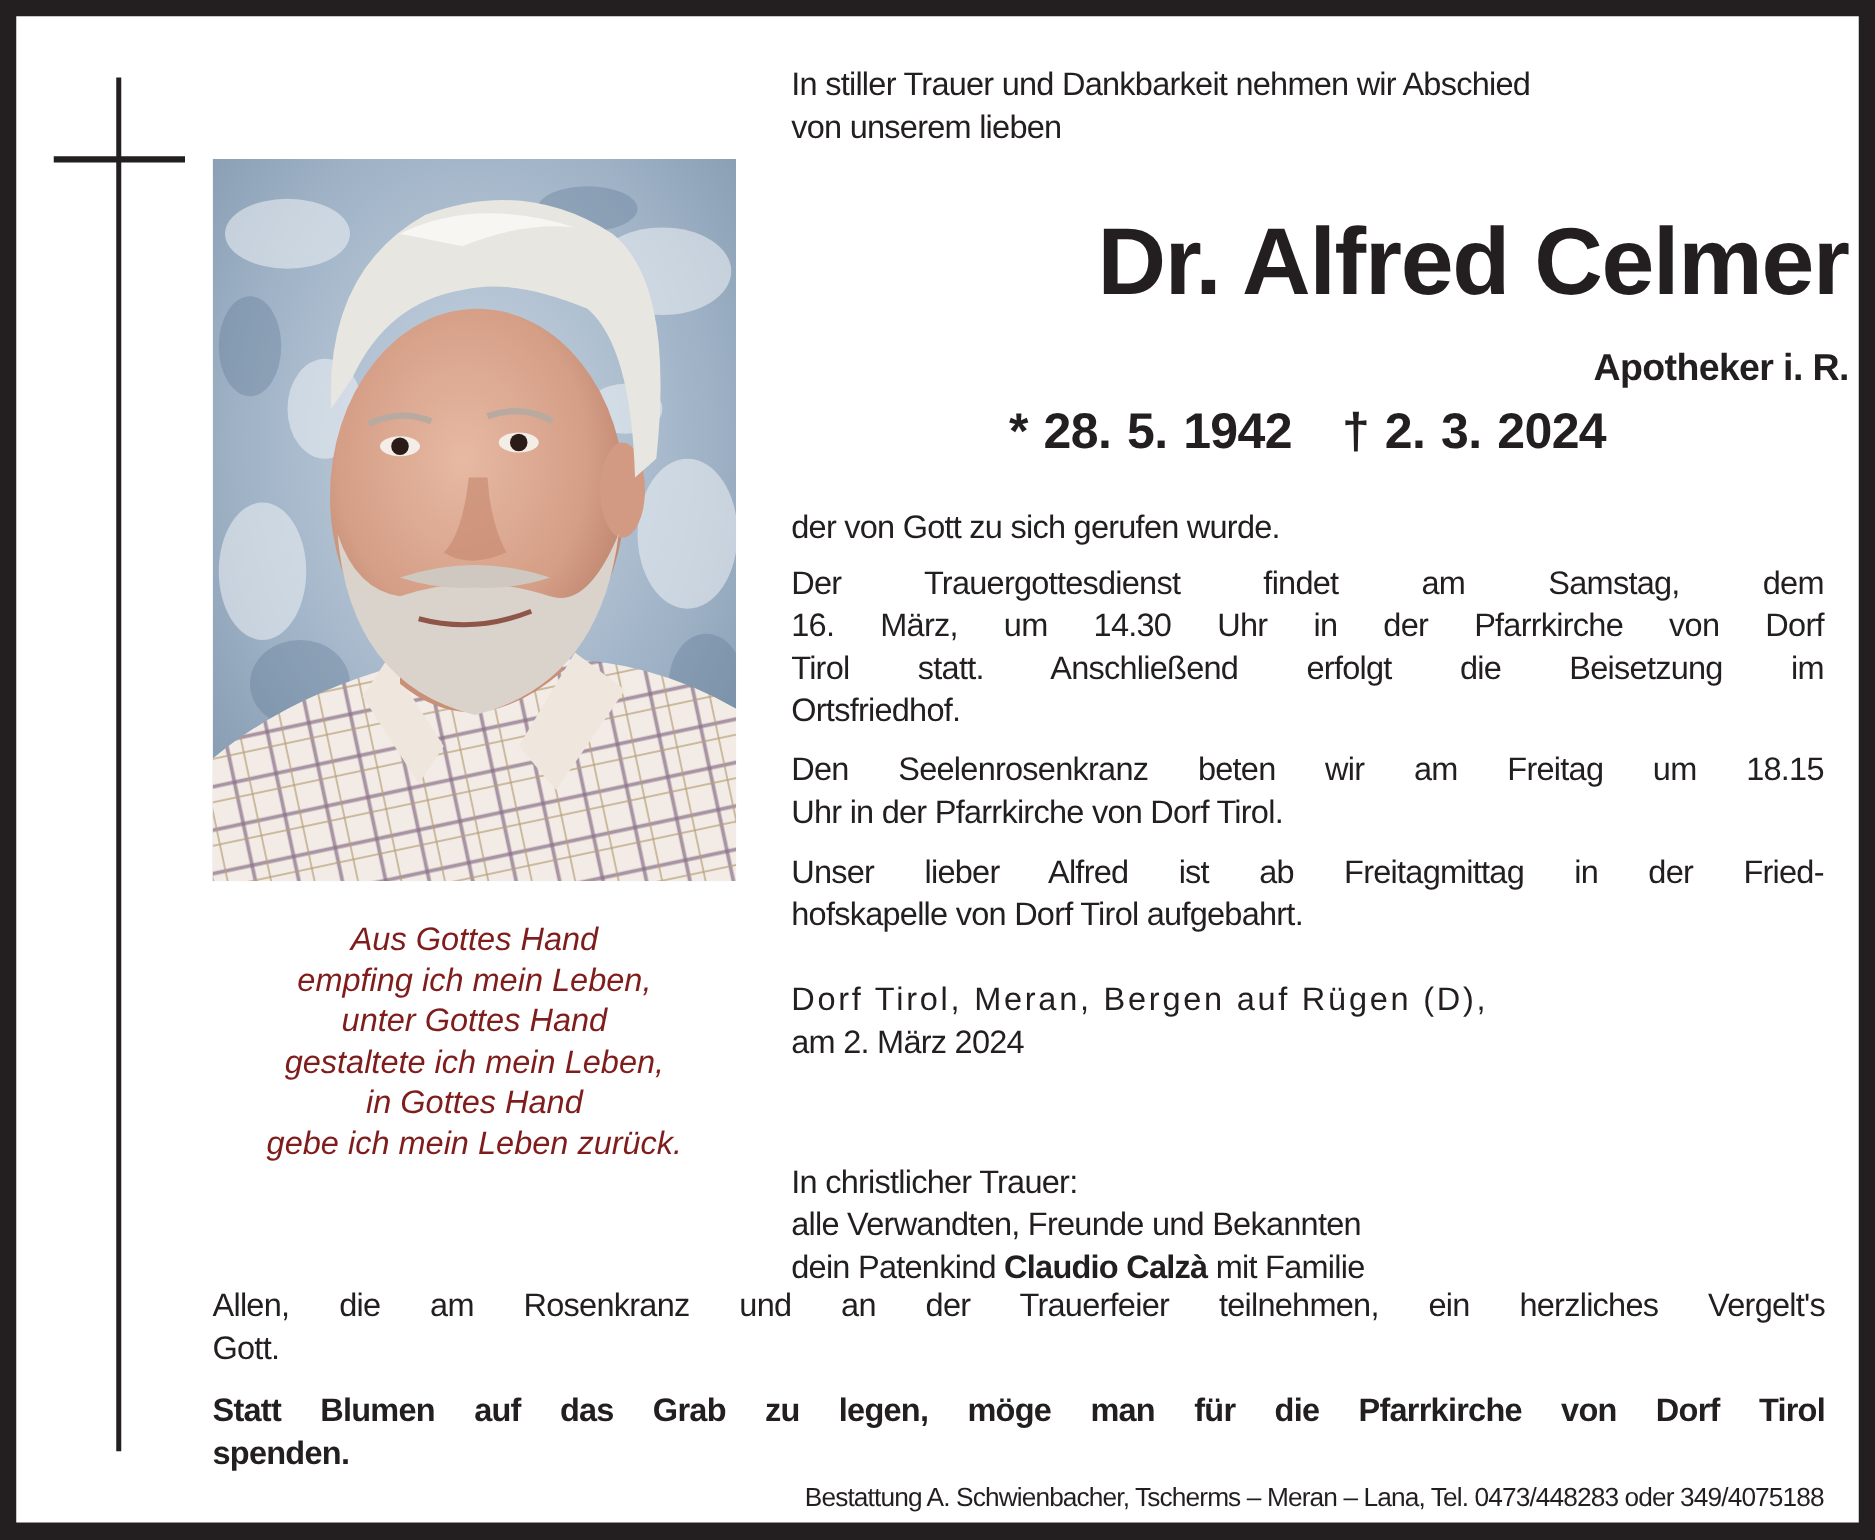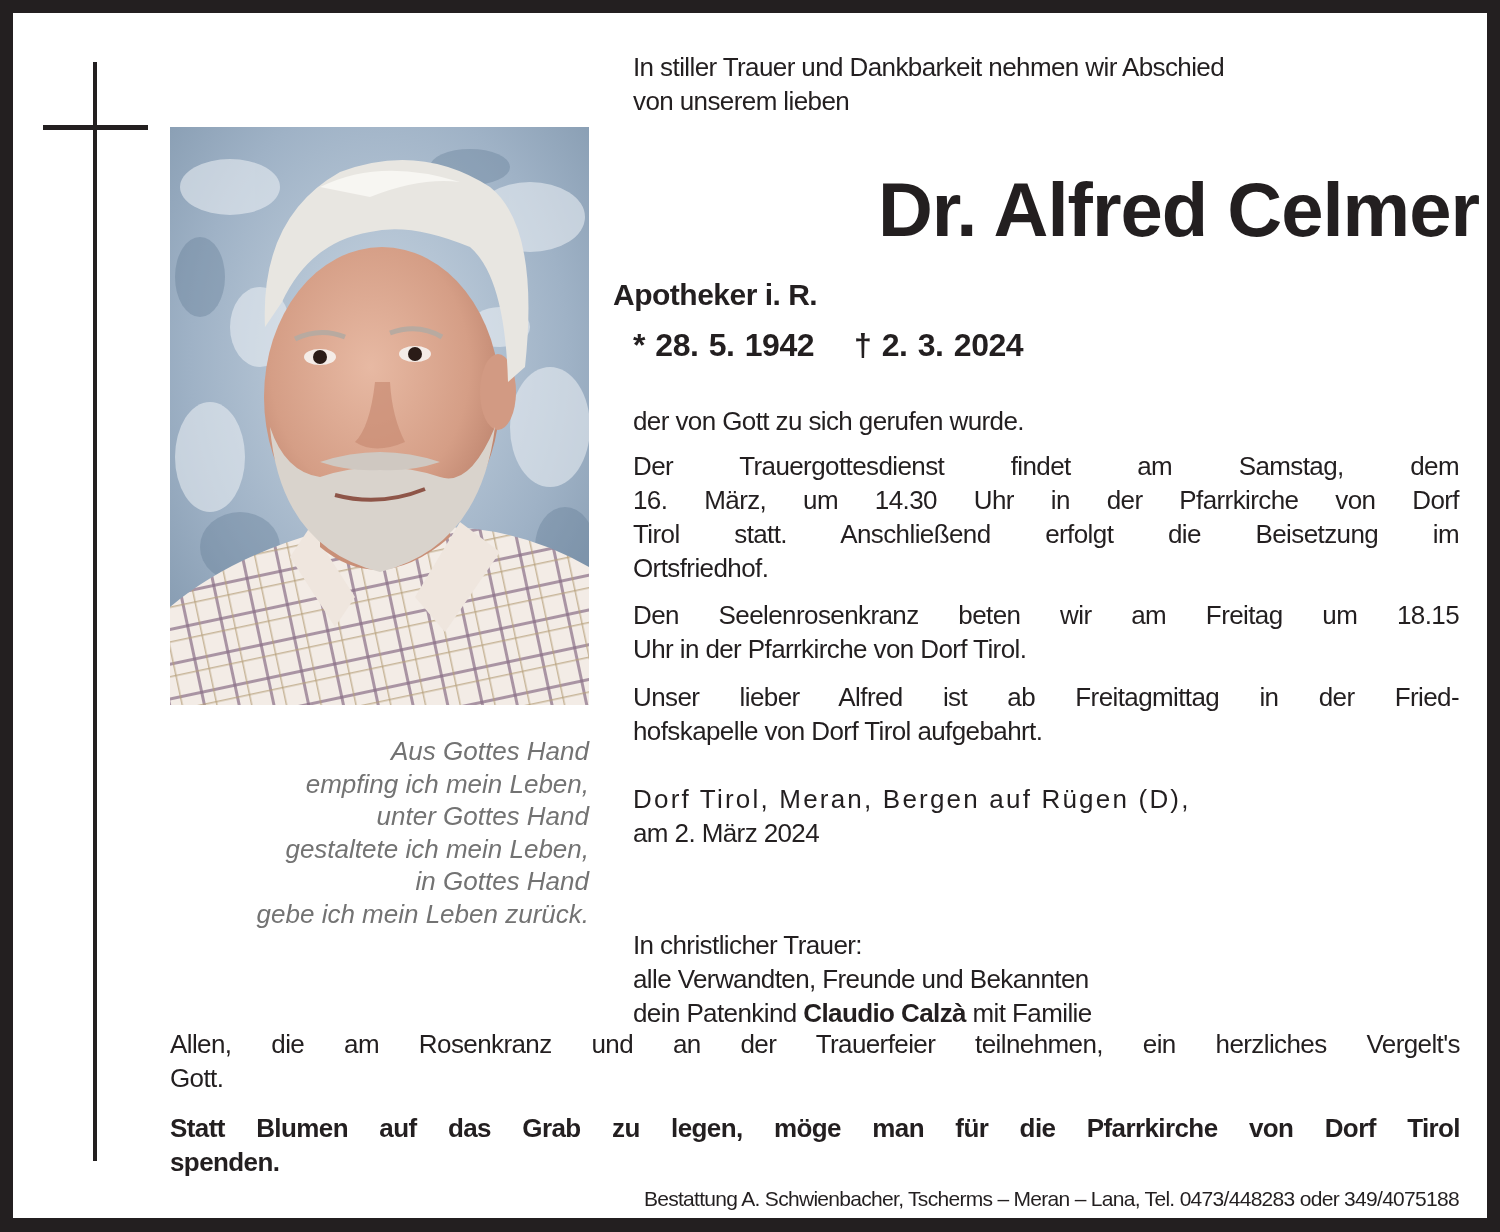--- a/index.html
+++ b/index.html
@@ -23,45 +23,45 @@
   .cross-v { left: 80px; top: 49px; width: 4px; height: 1099px; background: #231f20; }
   .cross-h { left: 30px; top: 112px; width: 105px; height: 5px; background: #231f20; }
 
   
   .photo { left: 157px; top: 114px; width: 419px; height: 578px; overflow: hidden; }
   .photo svg { display: block; }
 
   
   .poem {
     left: 157px; top: 722px; width: 419px;
-    text-align: right; font-style: italic;
-    font-size: 26px; line-height: 32.6px; color: #737373;
+    text-align: center; font-style: italic;
+    font-size: 26px; line-height: 32.6px; color: #7f1d1d;
   }
   .poem div { white-space: nowrap; }
 
   
   .col { left: 620px; width: 826px; }
   .narrow {
     font-size: 26px; line-height: 34px;
     transform-origin: 0 0; letter-spacing: -0.6px;
   }
   .intro { top: 37px; }
   .name {
     left: 600px; width: 866px; top: 152px;
     text-align: right; font-weight: bold;
     font-size: 76px; line-height: 90px; letter-spacing: -1px;
   }
   .title {
     left: 600px; width: 866px; top: 262px;
-    text-align: left; font-weight: bold; font-size: 30px; line-height: 40px;
+    text-align: right; font-weight: bold; font-size: 30px; line-height: 40px;
     letter-spacing: -0.5px;
   }
   .dates {
-    left: 620px; width: 866px; top: 310px;
-    font-weight: bold; font-size: 32px; line-height: 44px;
+    left: 600px; width: 866px; top: 310px;
+    text-align: center; font-weight: bold; font-size: 40px; line-height: 44px;
     letter-spacing: -0.5px; word-spacing: 2px;
   }
   .dates .gap { display: inline-block; width: 40px; }
   .p1 { top: 391px; }
   .justify-line { text-align: justify; text-align-last: justify; }
   .p2 { top: 436px; }
   .p3 { top: 585px; }
   .p4 { top: 667px; }
   .place { top: 769px; letter-spacing: 2.2px; }
   .place2 { top: 803px; }

